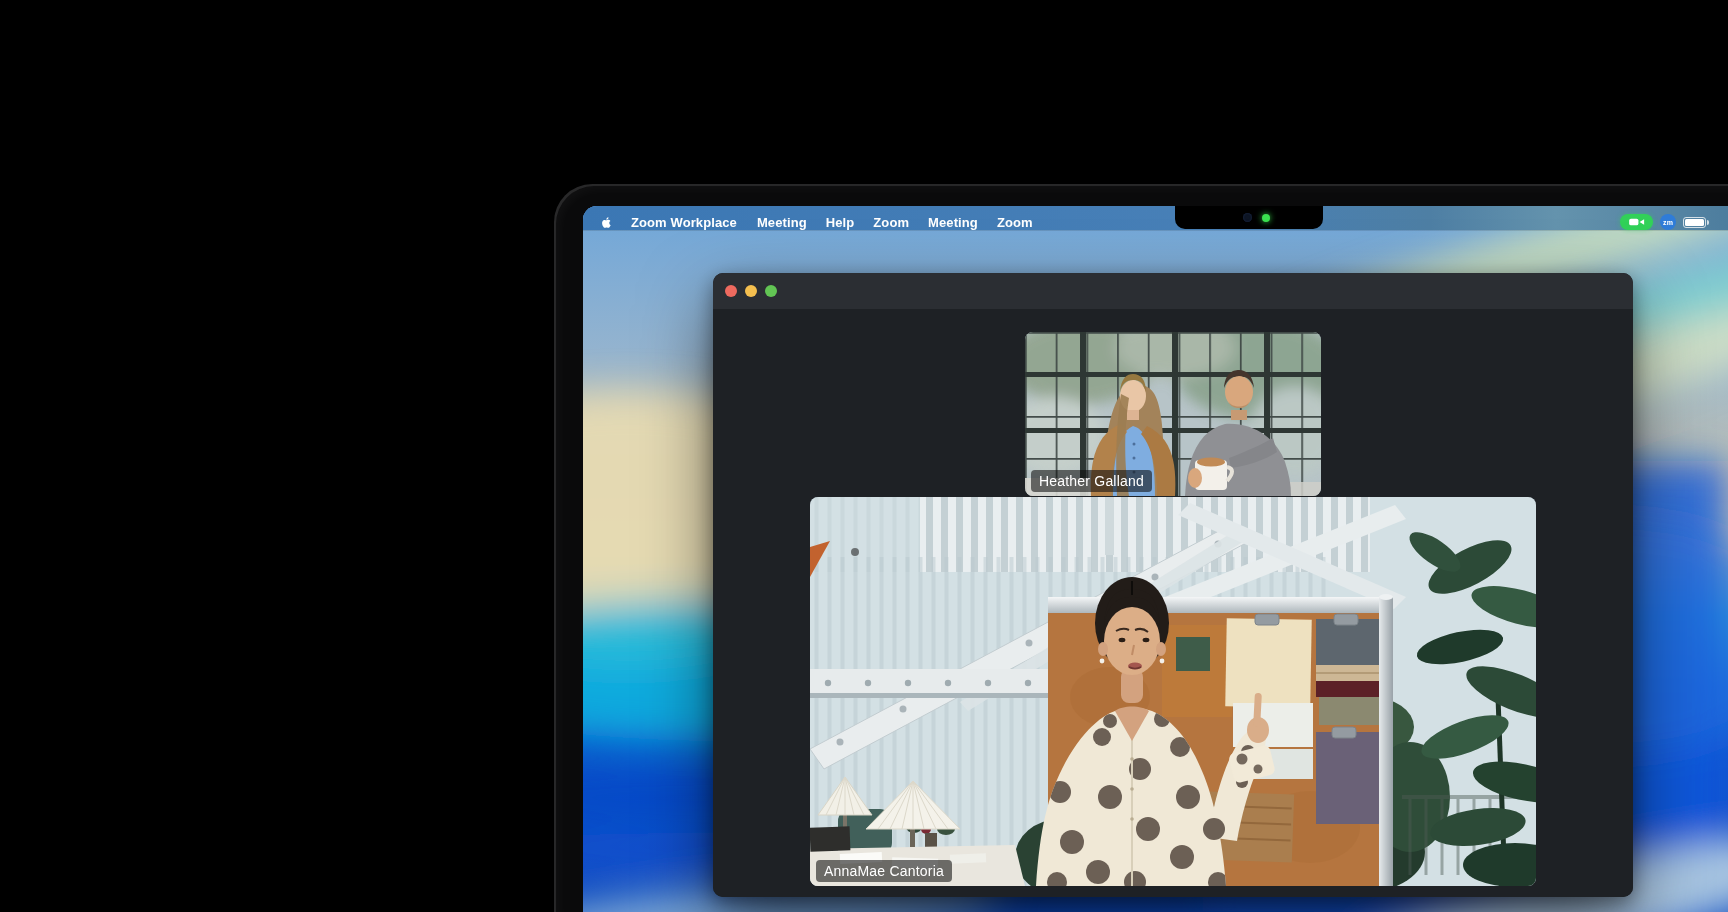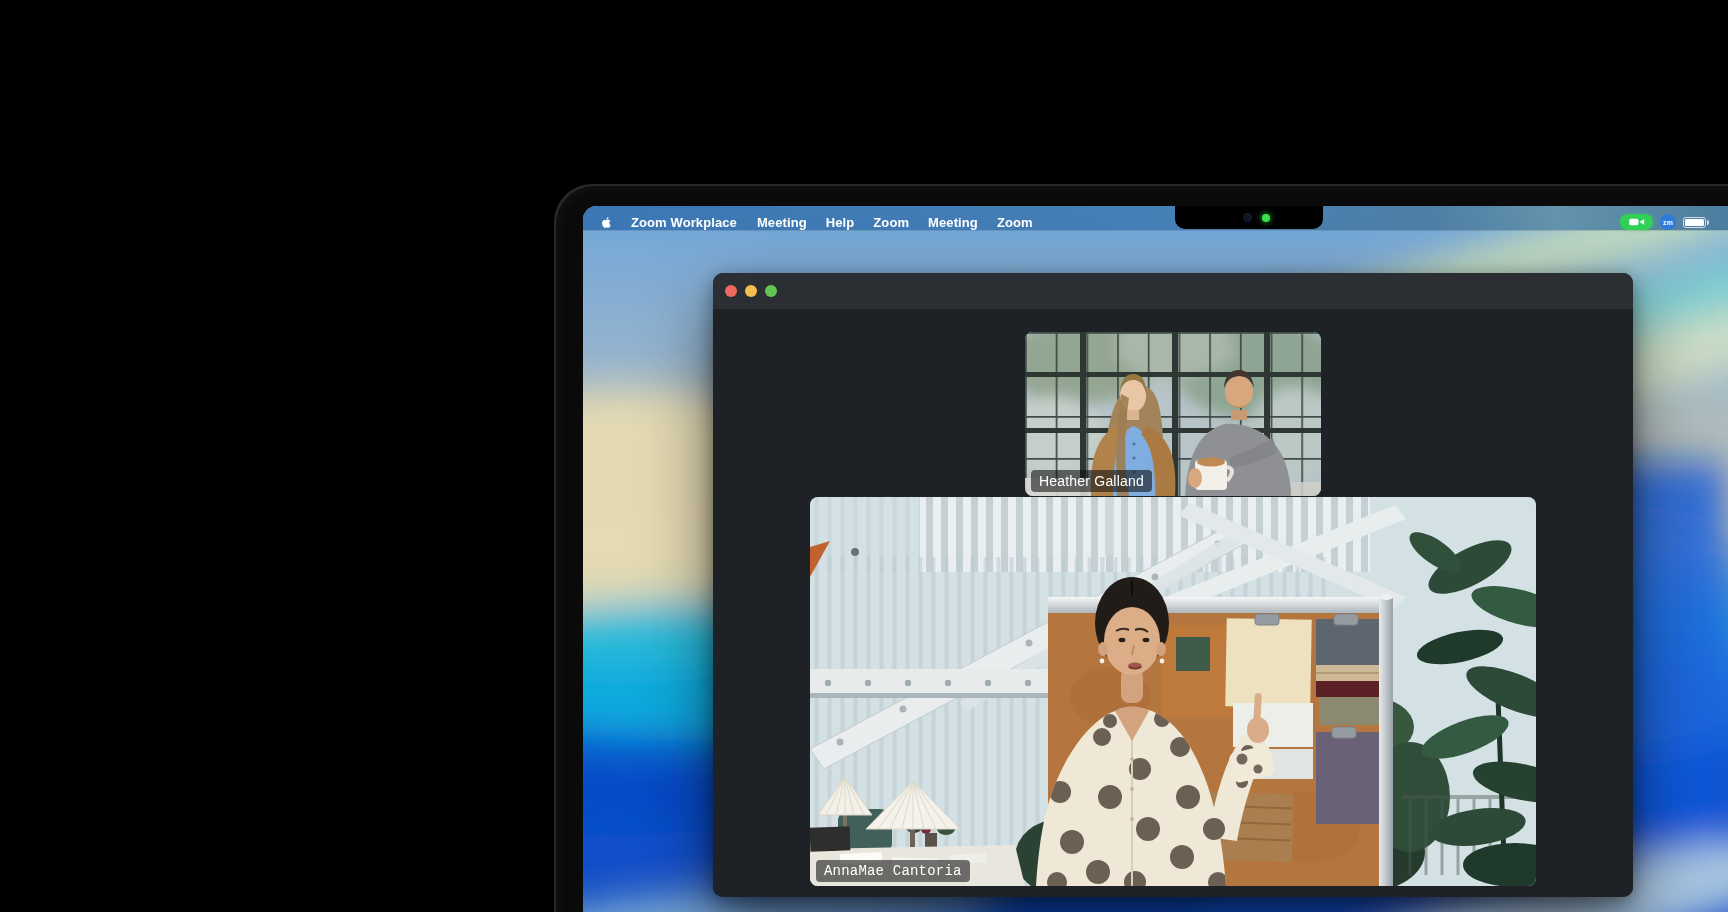--- a/index.html
+++ b/index.html
@@ -55,21 +55,21 @@
                  box-shadow:0 30px 70px rgba(0,0,0,.55), 0 6px 20px rgba(0,0,0,.4); }
   .titlebar { height:36px; background:#2b2e33; display:flex; align-items:center; padding-left:12px; }
   .tl { width:12px; height:12px; border-radius:50%; margin-right:8px; }
   .tl.red    { background:#ee6a5f; }
   .tl.yellow { background:#f5bf4f; }
   .tl.green  { background:#62c554; }
   .video-area { position:relative; height:588px; background:#1e2125; }
   .tile { position:absolute; border-radius:8px; overflow:hidden; background:#55606a; }
   .tile svg { position:absolute; inset:0; width:100%; height:100%; display:block; }
   .tile-top  { left:312px; top:23px;  width:296px; height:164px; }
-  .tile-main { left:97px;  top:188px; width:726px; height:389px;font-family:Liberation Mono, monospace; }
+  .tile-main { left:97px;  top:188px; width:726px; height:389px; }
   .name-tag { position:absolute; left:6px; bottom:4px; background:rgba(16,16,16,.58);
               color:#fff; font-size:14px; line-height:1.15; padding:3px 8px 3px;
               border-radius:4px; letter-spacing:.2px; z-index:2; }
 </style>
 </head>
 <body>
 
 <div class="stage">
   <div class="laptop">
     <div class="screen">

